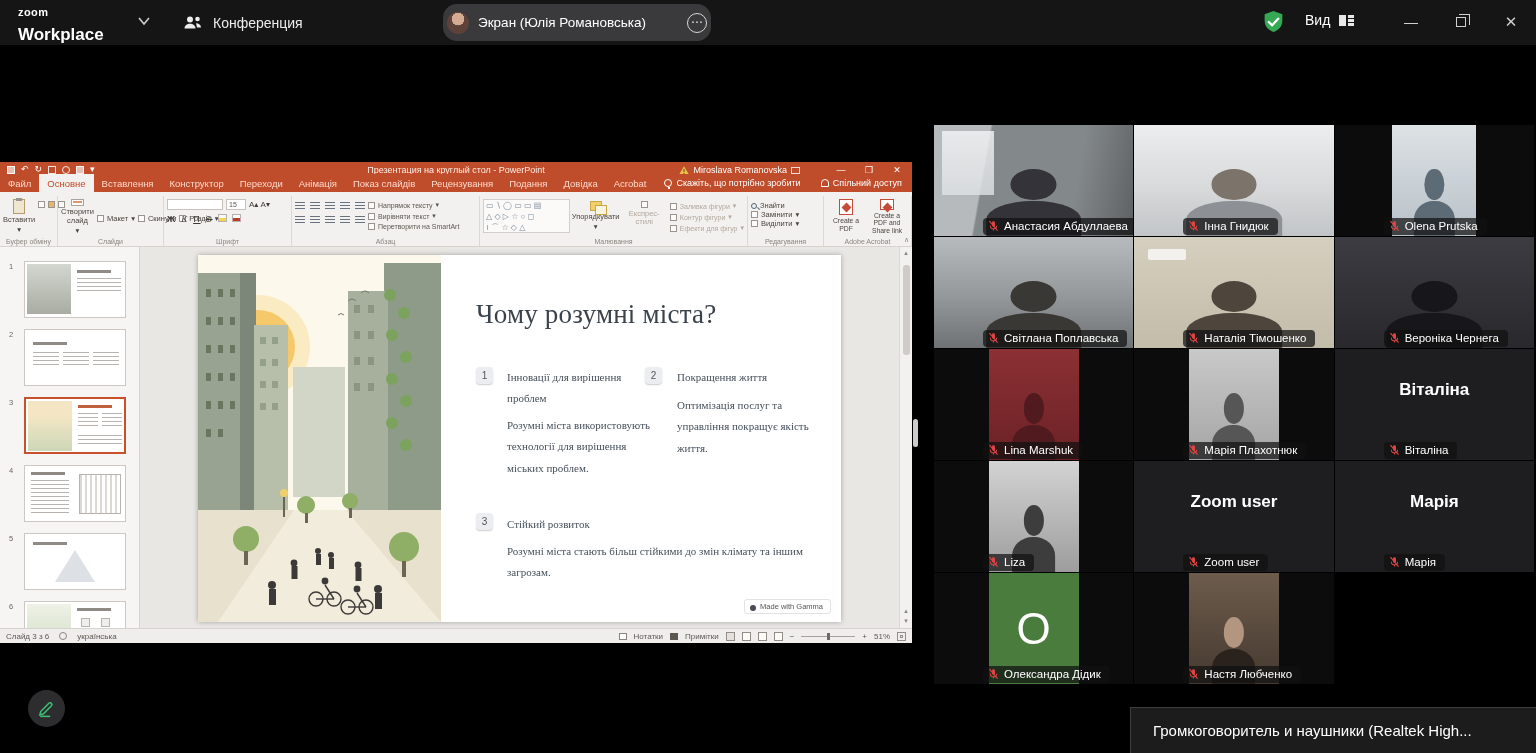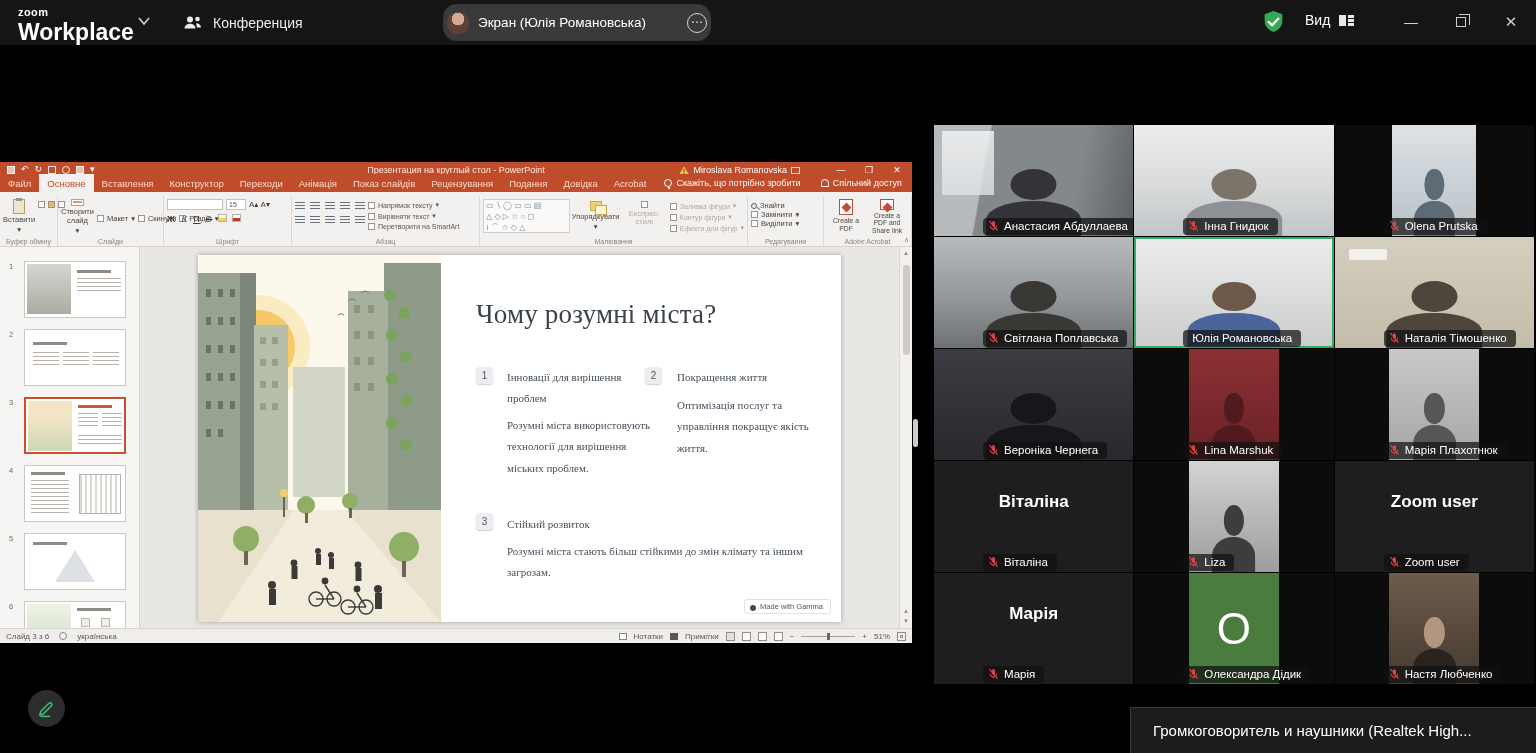--- a/index.html
+++ b/index.html
@@ -4,21 +4,21 @@
 <style>
   *{margin:0;padding:0;box-sizing:border-box;}
   html,body{background:#000;}
   body{font-family:"Liberation Sans",sans-serif;}
   .app{position:relative;width:1536px;height:753px;background:#000;overflow:hidden;}
 
   
   .topbar{position:absolute;left:0;top:0;width:1536px;height:45px;background:#151515;}
   .logo{position:absolute;left:18px;top:7px;color:#fff;line-height:1;}
   .logo .l1{font-size:11px;font-weight:600;letter-spacing:.4px;display:block;}
-  .logo .l2{font-size:23px;font-weight:700;display:block;margin-top:3px;}
+  .logo .l2{font-size:17px;font-weight:700;display:block;margin-top:8px;}
   .chev{position:absolute;left:136px;top:15px;width:16px;height:12px;}
   .conf-tab{position:absolute;left:183px;top:0;height:45px;display:flex;align-items:center;gap:10px;color:#ededed;font-size:14px;cursor:default;}
   .screen-tab{position:absolute;left:443px;top:4px;width:268px;height:37px;background:#3a3a3c;border-radius:14px;display:flex;align-items:center;gap:9px;padding:0 4px;color:#fff;font-size:13.5px;}
   .avatar{width:22px;height:22px;border-radius:50%;background:radial-gradient(circle at 50% 32%,#d3ab93 0 34%,#5e423a 35% 100%);flex:0 0 auto;}
   .ellipsis-btn{margin-left:auto;width:20px;height:20px;border:1.5px solid #d6d6d6;border-radius:50%;color:#eee;font-size:12px;line-height:16px;text-align:center;}
   .shield{position:absolute;left:1261px;top:9px;width:25px;height:26px;}
   .view-wrap{position:absolute;left:1305px;top:12px;display:flex;align-items:center;gap:8px;color:#fff;font-size:14px;}
   .winbtn{position:absolute;top:10px;width:26px;height:24px;color:#cfcfcf;font-size:14px;text-align:center;line-height:24px;}
   .b-min{left:1398px;} .b-max{left:1448px;} .b-close{left:1498px;font-size:15px;}
   .restore-ico{position:relative;display:inline-block;width:10px;height:10px;border:1.2px solid #cfcfcf;margin-top:7px;background:#151515;}
@@ -649,28 +649,20 @@
           <svg class="micoff" width="11" height="12" viewBox="0 0 12 12">
             <rect x="4.4" y="0.8" width="3.2" height="6" rx="1.6" fill="#e04545"></rect>
             <path d="M2.6 5.6a3.4 3.4 0 0 0 6.8 0" fill="none" stroke="#e04545" stroke-width="1.1"></path>
             <line x1="6" y1="9.2" x2="6" y2="10.8" stroke="#e04545" stroke-width="1.1"></line>
             <line x1="1.6" y1="0.8" x2="10.4" y2="11" stroke="#e04545" stroke-width="1.3"></line>
           </svg>
           <span>Світлана Поплавська</span>
         </div>
     </div>
 
-    <div class="cell active">
-      <div class="vid v5">
-          <i class="sil"></i>
-        </div>
-      <div class="plate nomic">
-          <span>Юлія Романовська</span>
-        </div>
-    </div>
 
     <div class="cell">
       <div class="vid v6">
           <i class="det-ac"></i>
           <i class="sil"></i>
         </div>
       <div class="plate">
           <svg class="micoff" width="11" height="12" viewBox="0 0 12 12">
             <rect x="4.4" y="0.8" width="3.2" height="6" rx="1.6" fill="#e04545"></rect>
             <path d="M2.6 5.6a3.4 3.4 0 0 0 6.8 0" fill="none" stroke="#e04545" stroke-width="1.1"></path>

